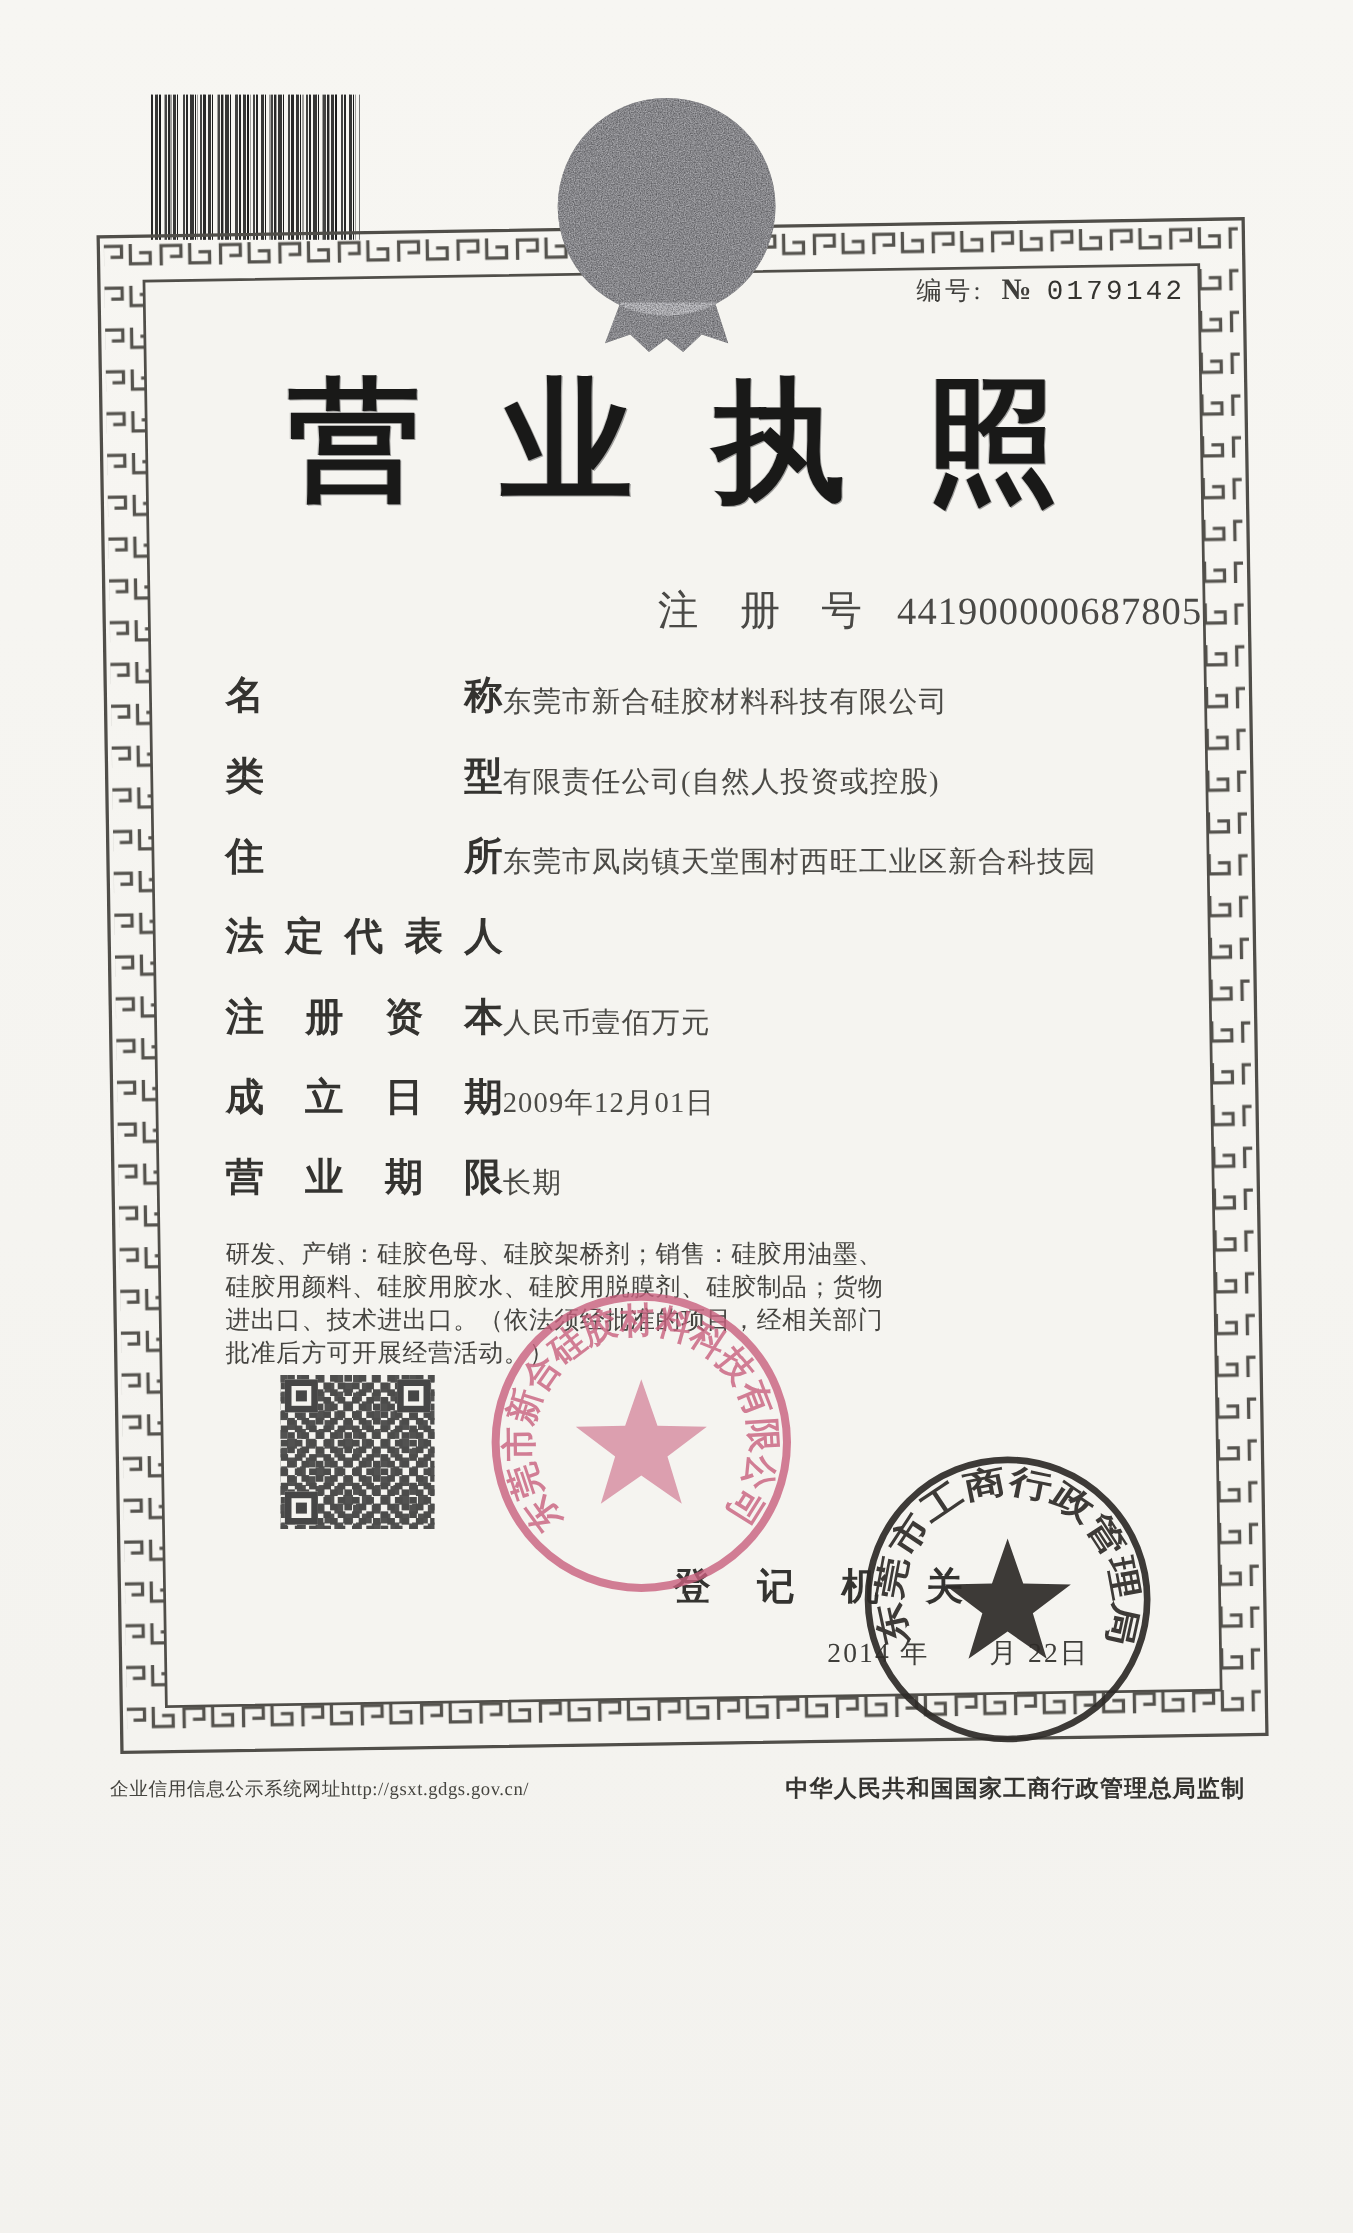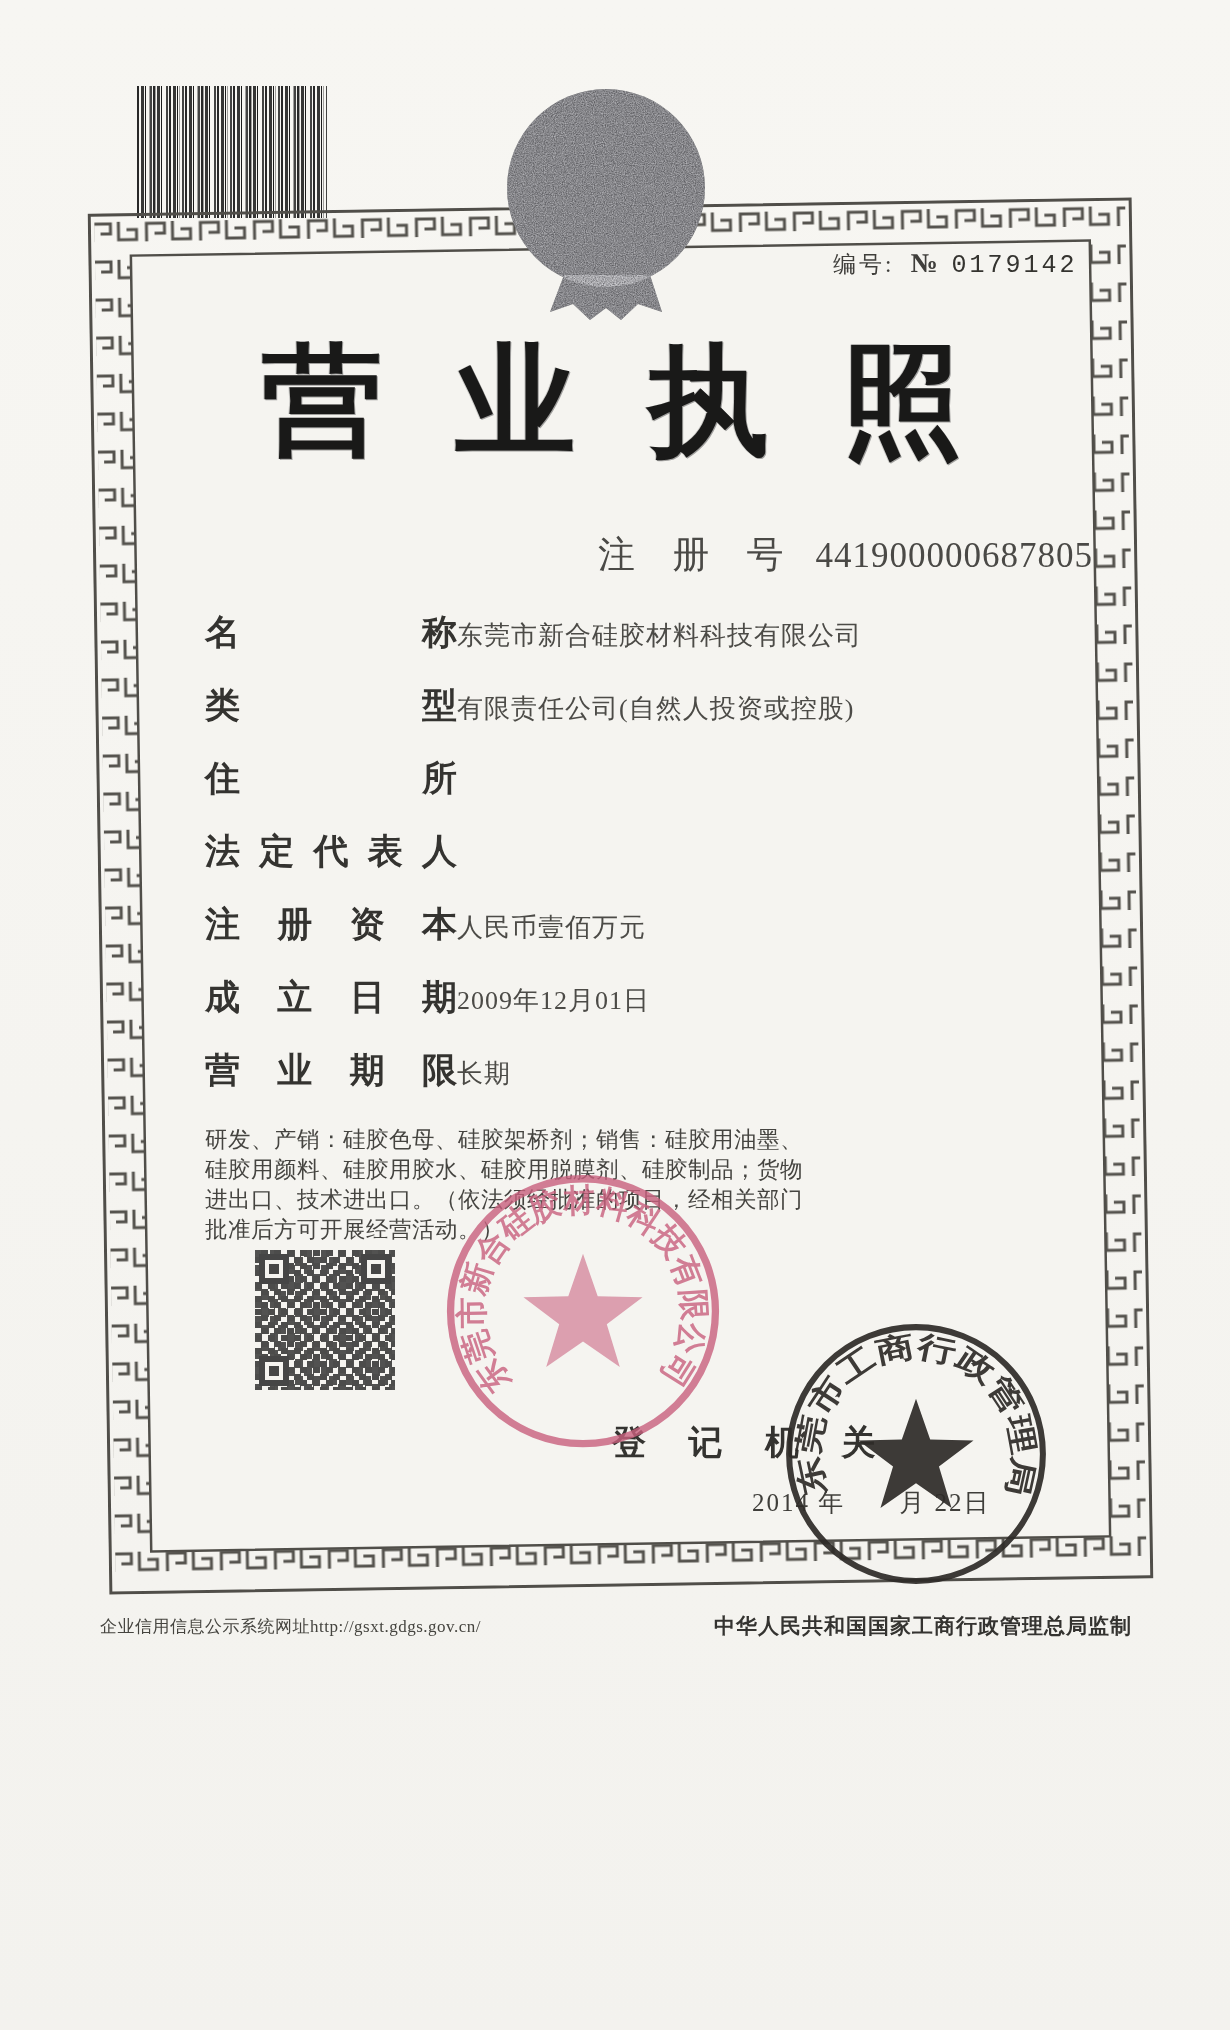--- a/index.html
+++ b/index.html
@@ -32,21 +32,21 @@
     font-size:120px;font-weight:bold;color:#191918;line-height:1.1;z-index:4;
     text-shadow:1px 1px 0 rgba(90,90,90,.55), -1px 0 0 rgba(120,120,120,.35);
     filter:blur(.4px);
   }
   
   .regno{position:absolute;left:598px;top:530px;z-index:4;white-space:nowrap;}
   .regno .lbl{font-size:37px;letter-spacing:14px;color:#4a4946;margin-right:18px;}
   .regno .val{font-size:35px;letter-spacing:1px;color:#4a4946;}
   
   .fields{position:absolute;left:205px;top:610px;width:888px;z-index:4;}
-  .row{display:flex;align-items:flex-start;margin-bottom:27px;}
+  .row{display:flex;align-items:center;margin-bottom:27px;}
   .row-label{
     display:block;width:252px;flex:0 0 252px;
     font-size:35px;font-weight:700;color:#343330;line-height:46px;
     text-align:justify;text-align-last:justify;
     filter:blur(.2px);
   }
   .row-value{
     flex:1;padding-top:9px;font-size:26px;color:#4c4b47;letter-spacing:1px;line-height:34px;
   }
   .row-value.small{font-size:22.5px;line-height:30px;max-width:614px;padding-top:4px;letter-spacing:.5px;color:#454440;}
@@ -127,20 +127,21 @@
     <div class="row">
       <span class="row-label">名称</span>
       <span class="row-value">东莞市新合硅胶材料科技有限公司</span>
     </div>
     <div class="row">
       <span class="row-label">类型</span>
       <span class="row-value">有限责任公司(自然人投资或控股)</span>
     </div>
     <div class="row">
       <span class="row-label">住所</span>
+      <span class="row-value">东莞市凤岗镇天堂围村西旺工业区新合科技园</span>
     </div>
     <div class="row">
       <span class="row-label">法定代表人</span>
     </div>
     <div class="row">
       <span class="row-label">注册资本</span>
       <span class="row-value">人民币壹佰万元</span>
     </div>
     <div class="row">
       <span class="row-label">成立日期</span>

